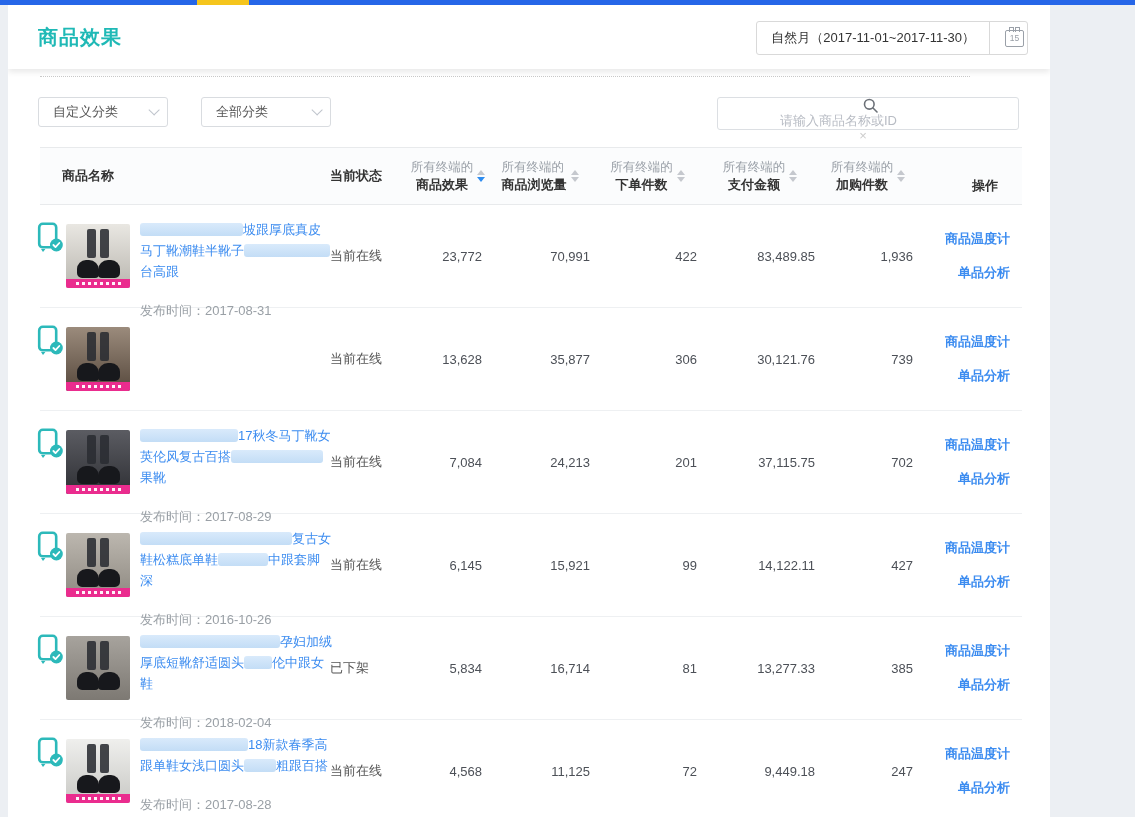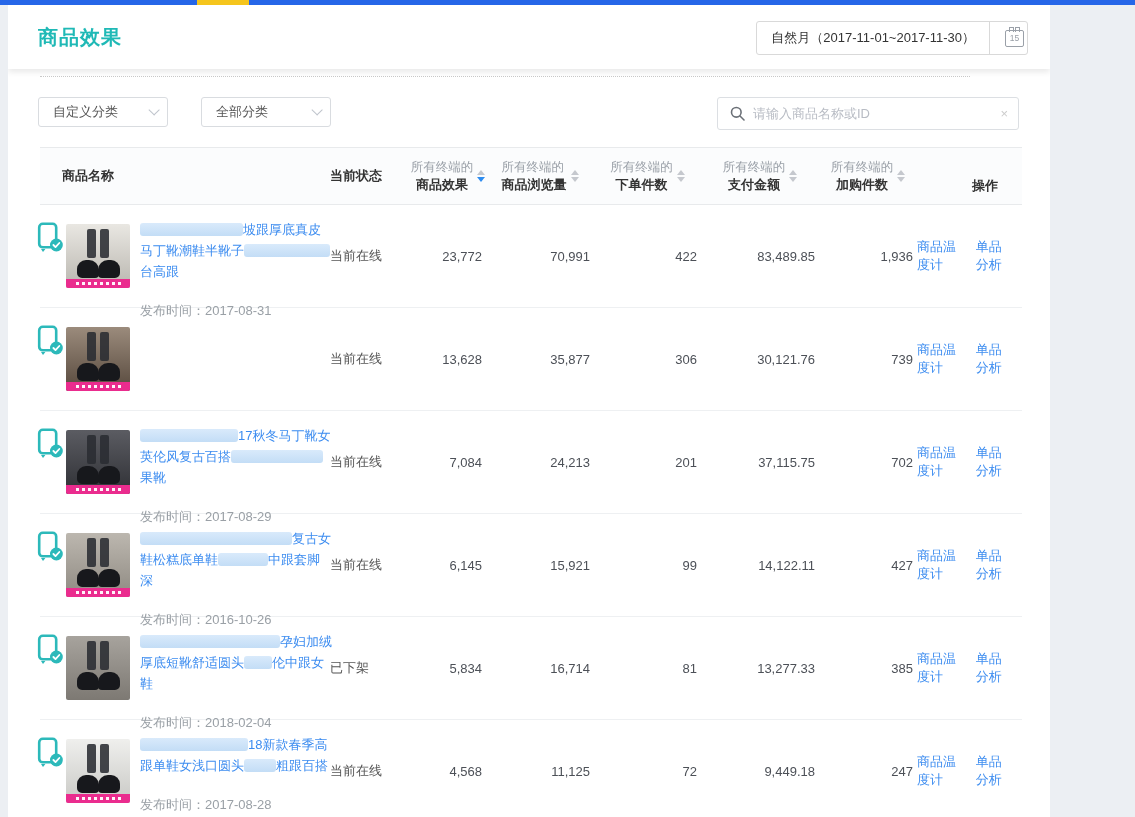--- a/index.html
+++ b/index.html
@@ -31,21 +31,21 @@
   .dotted-sep { position:absolute; left:32px; top:71px; width:930px; border-top:1px dotted #c9c9c9; }
 
   
   .dd { position:absolute; top:92px; width:130px; height:30px; border:1px solid #d9dce0; border-radius:3px;
     display:flex; align-items:center; justify-content:space-between; padding:0 11px 0 14px;
     font-size:13px; color:#555; cursor:pointer; background:#fff; }
   .dd1 { left:30px; } .dd2 { left:186px;margin-left:7px; }
   .chev { width:8px; height:8px; border-right:1.5px solid #bfc4cc; border-bottom:1.5px solid #bfc4cc;
     transform:rotate(45deg) translateY(-3px); }
   .search { position:absolute; left:709px; top:92px; width:302px; height:33px; border:1px solid #dcdfe3;
-    border-radius:3px; display:flex; align-items:center; background:#fff; }
+    border-radius:3px; display:flex; align-items:center; background:#fff;flex-direction:column; }
   .search svg { margin:0 8px 0 12px; flex:0 0 auto; }
   .search input { flex:1; border:none; outline:none; font-size:13px; color:#333; background:transparent; }
   .search input::placeholder { color:#b8bcc4; }
   .search .clear { margin-right:10px; color:#ccc; font-size:13px; cursor:pointer; }
 
   
   .table { position:absolute; left:32px; top:142px; width:982px; }
   .thead { display:flex; align-items:center; height:58px; background:#fbfcfd;
     border-top:1px solid #e8eaec; border-bottom:1px solid #e8eaec; }
   .col-name { width:290px; } .col-status { width:80px; }
@@ -77,21 +77,21 @@
   .img-banner { position:absolute; left:0; right:0; bottom:0; height:9px; background:var(--banner-pink); }
   .img-banner .btxt { position:absolute; left:10px; right:8px; top:3px; height:3px;
     background:repeating-linear-gradient(90deg, rgba(255,255,255,.95) 0 3px, transparent 3px 6px); }
   .ntext { position:absolute; left:100px; top:14px; width:192px; }
   .pname { font-size:13px; line-height:21px; color:var(--link-blue); cursor:pointer; word-break:break-all; }
   .pname .redact { display:inline-block; height:13px; border-radius:3px; vertical-align:-2px;
     background:linear-gradient(180deg,#d9eafb,#c3ddf6); }
   .pubdate { margin-top:20px; font-size:13px; color:#9aa0a6; }
   .cell-status { width:80px; font-size:13px; color:#555; }
   .mnum { font-size:13px; color:#4c5057; text-align:right; padding-right:4px; }
-  .cell-actions { flex:1; display:flex; align-items:flex-end; gap:16px; padding-right:12px; }
+  .cell-actions { flex:1; display:flex; flex-direction:column; align-items:flex-end; gap:16px; padding-right:12px;font-weight:bold; }
   .cell-actions a { font-size:13px; color:var(--link-blue); text-decoration:none; cursor:pointer; }
 </style>
 </head>
 <body>
 
 <div class="topbar">
   <div class="topbar-accent"></div>
 </div>
 <div class="gutter-left"></div>
 <div class="gutter-right"></div>

